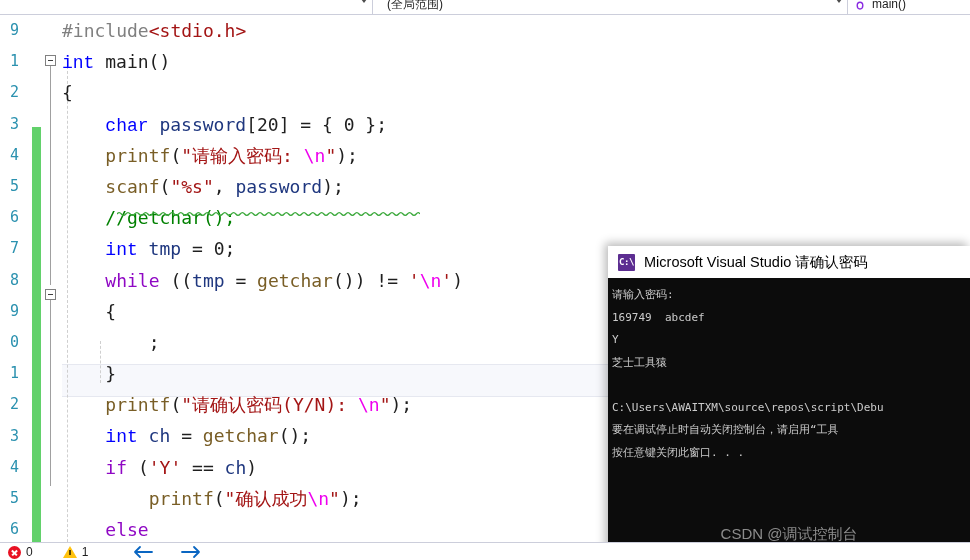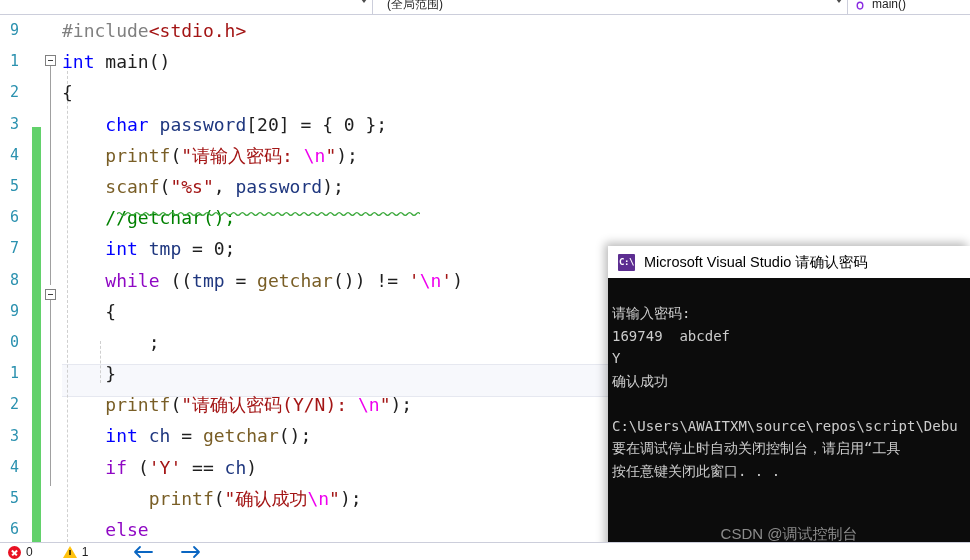--- a/index.html
+++ b/index.html
@@ -92,21 +92,21 @@
   
   #current-line{
     position:absolute;left:62px;top:349px;width:908px;height:31px;
     border-top:1px solid #e6e8f0;border-bottom:1px solid #e6e8f0;
     background:#f7f8fc;
   }
 
   
   .t-pre{color:#808080;}
   .t-inc{color:#a31515;}
-  .t-kw{color:#0000ff;}
+  .t-kw{color:#0000ff;font-family:Liberation Mono, monospace;}
   .t-kwctl{color:#8f08c4;}
   .t-fn{color:#795e26;}
   .t-plain{color:#1f1f1f;}
   .t-var{color:#1f377f;}
   .t-str{color:#a31515;}
   .t-esc{color:#ee00ee;}
   .t-cmt{color:#008000;}
   .t-num{color:#1f1f1f;}
 
   
@@ -131,23 +131,23 @@
     margin-right:9px;flex:0 0 auto;position:relative;
   }
   #console-icon span{
     color:#ffffff;font-family:"DejaVu Sans Mono", monospace;
     font-size:9px;font-weight:bold;line-height:1;letter-spacing:-0.5px;
   }
   #console-title{
     font-size:14.5px;color:#000000;white-space:nowrap;
   }
   #console-body{
-    padding:24px 0 0 4px;
+    padding:6px 0 0 4px;
     font-family:"DejaVu Sans Mono", monospace;
-    font-size:14px;line-height:22.5px;color:#cccccc;
+    font-size:11px;line-height:22.5px;color:#cccccc;
     white-space:pre;
   }
   .cout{height:22.5px;white-space:pre;}
   .cblank{height:22.5px;}
   #watermark{
     position:absolute;left:0;bottom:16px;width:362px;text-align:center;
     color:#8c8c8c;font-size:15px;font-family:"Liberation Sans", sans-serif;
     white-space:nowrap;
   }
 
@@ -249,21 +249,21 @@
   </svg>
 </div>
 
 <div id="console-window">
   <div id="console-titlebar">
     <div id="console-icon">
       <span>C:\</span>
     </div>
     <div id="console-title">Microsoft Visual Studio 请确认密码</div>
   </div>
-  <div id="console-body"><div class="cout">请输入密码:</div><div class="cout">169749  abcdef</div><div class="cout">Y</div><div class="cout">确认成功</div><div class="cblank"></div><div class="cout">C:\Users\AWAITXM\source\repos\script\Debu</div><div class="cout">要在调试停止时自动关闭控制台，请启用“工具</div><div class="cout">按任意键关闭此窗口. . .</div></div>
+  <div id="console-body"><div class="cout">请输入密码:</div><div class="cout">169749  abcdef</div><div class="cout">Y</div><div class="cout">芝士工具猿</div><div class="cblank"></div><div class="cout">C:\Users\AWAITXM\source\repos\script\Debu</div><div class="cout">要在调试停止时自动关闭控制台，请启用“工具</div><div class="cout">按任意键关闭此窗口. . .</div></div>
   <div id="watermark">CSDN @调试控制台</div>
 </div>
 
 <div id="statusbar">
   <div class="sb-item" id="sb-error">
     <span class="ico-err"></span>
     <span class="sb-count">0</span>
   </div>
   <div class="sb-item" id="sb-warn">
     <span class="ico-warn"></span>

